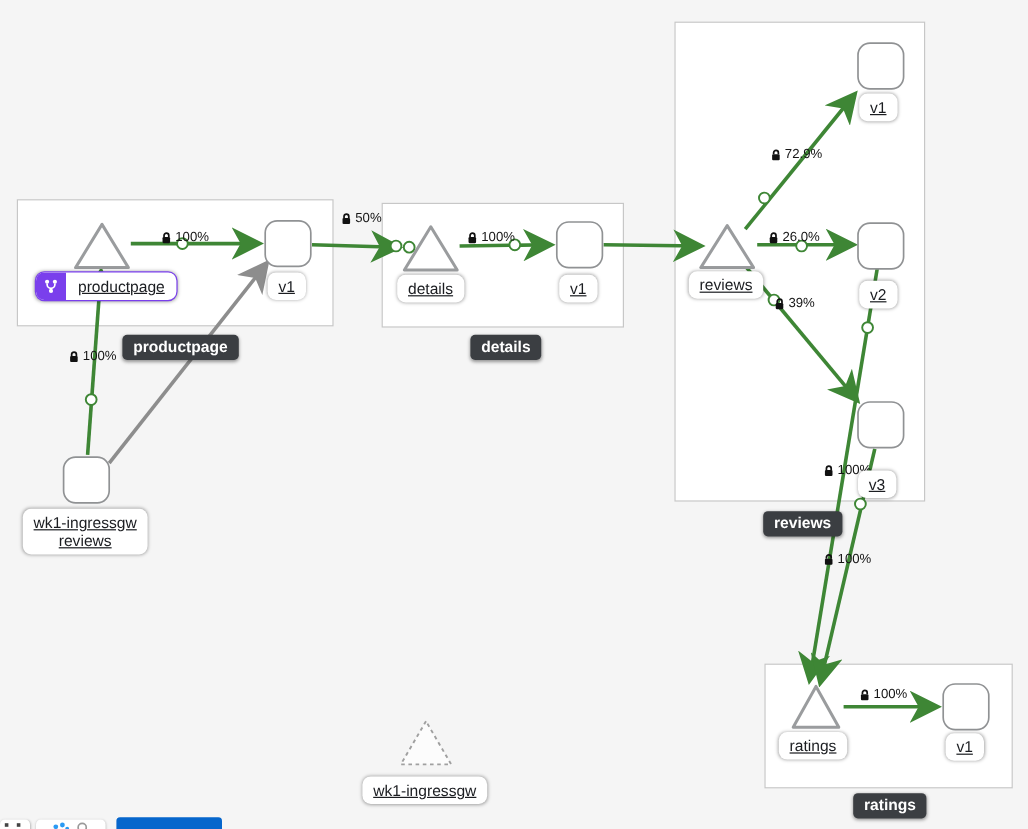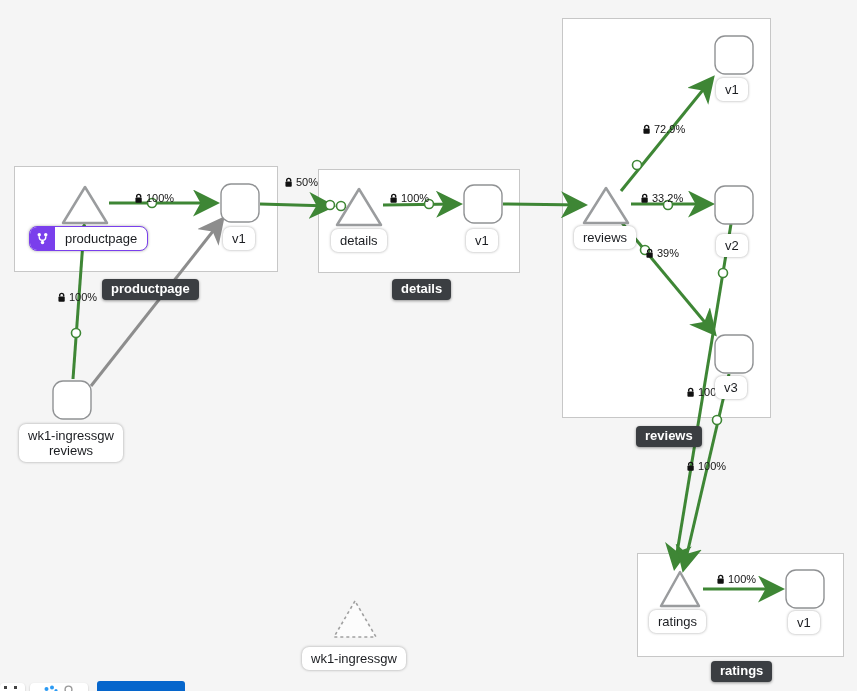--- a/index.html
+++ b/index.html
@@ -13,21 +13,21 @@
   .group-box{
     position:absolute; background:#ffffff; border:1px solid #c7c7c7;
     box-sizing:border-box; z-index:1;
   }
   
   .graph-svg{position:absolute; left:0; top:0; z-index:2;}
   
   .pill{
     position:absolute; z-index:3; background:#ffffff; border-radius:7px;
     box-shadow:0 0 3px rgba(0,0,0,.35); padding:4px 9px; font-size:13px;
-    line-height:15px; color:#1b1d21; white-space:nowrap;
+    line-height:15px; color:#1b1d21; white-space:nowrap;text-decoration:underline;
   }
   .pill-2line{text-align:center;}
   .pill-selected{
     padding:0; display:flex; align-items:stretch; overflow:hidden;
     border:1.5px solid #7a3fec; border-radius:8px;
   }
   .pill-selected .badge-app{
     width:25px; background:#7a3fec; display:flex; align-items:center;
     justify-content:center; flex:0 0 auto;
   }
@@ -148,21 +148,21 @@
         <path d="M3 5V3.6a2.2 2.2 0 0 1 4.4 0V5" fill="none" stroke="#111" stroke-width="1.6"></path>
         <rect x="1.6" y="5" width="7" height="5.6" rx="1" fill="#111"></rect>
       </svg>
     <span>72.9%</span>
   </div>
   <div class="edge-label" style="left:640px;top:192px">
     <svg width="9" height="11" viewBox="0 0 10 12">
         <path d="M3 5V3.6a2.2 2.2 0 0 1 4.4 0V5" fill="none" stroke="#111" stroke-width="1.6"></path>
         <rect x="1.6" y="5" width="7" height="5.6" rx="1" fill="#111"></rect>
       </svg>
-    <span>33.2%</span>
+    <span>26.0%</span>
   </div>
   <div class="edge-label" style="left:645px;top:247px">
     <svg width="9" height="11" viewBox="0 0 10 12">
         <path d="M3 5V3.6a2.2 2.2 0 0 1 4.4 0V5" fill="none" stroke="#111" stroke-width="1.6"></path>
         <rect x="1.6" y="5" width="7" height="5.6" rx="1" fill="#111"></rect>
       </svg>
     <span>39%</span>
   </div>
   <div class="edge-label" style="left:686px;top:386px">
     <svg width="9" height="11" viewBox="0 0 10 12">
@@ -198,21 +198,21 @@
         </svg>
     </span>
     <span class="pill-text">productpage</span>
   </div>
   <div class="pill" style="left:223px;top:227px"><span>v1</span></div>
   <div class="pill" style="left:331px;top:229px"><span>details</span></div>
   <div class="pill" style="left:466px;top:229px"><span>v1</span></div>
   <div class="pill" style="left:574px;top:226px"><span>reviews</span></div>
   <div class="pill" style="left:716px;top:78px"><span>v1</span></div>
   <div class="pill" style="left:716px;top:234px"><span>v2</span></div>
-  <div class="pill" style="left:715px;top:376px"><span>v3</span></div>
+  <div class="pill" style="left:715px;top:392px"><span>v3</span></div>
   <div class="pill" style="left:649px;top:610px"><span>ratings</span></div>
   <div class="pill" style="left:788px;top:611px"><span>v1</span></div>
   <div class="pill pill-2line" style="left:19px;top:424px">
     <div>wk1-ingressgw</div>
     <div>reviews</div>
   </div>
   <div class="pill" style="left:302px;top:647px"><span>wk1-ingressgw</span></div>
 
   <div class="dark-badge" style="left:102px;top:279px">productpage</div>
   <div class="dark-badge" style="left:392px;top:279px">details</div>

